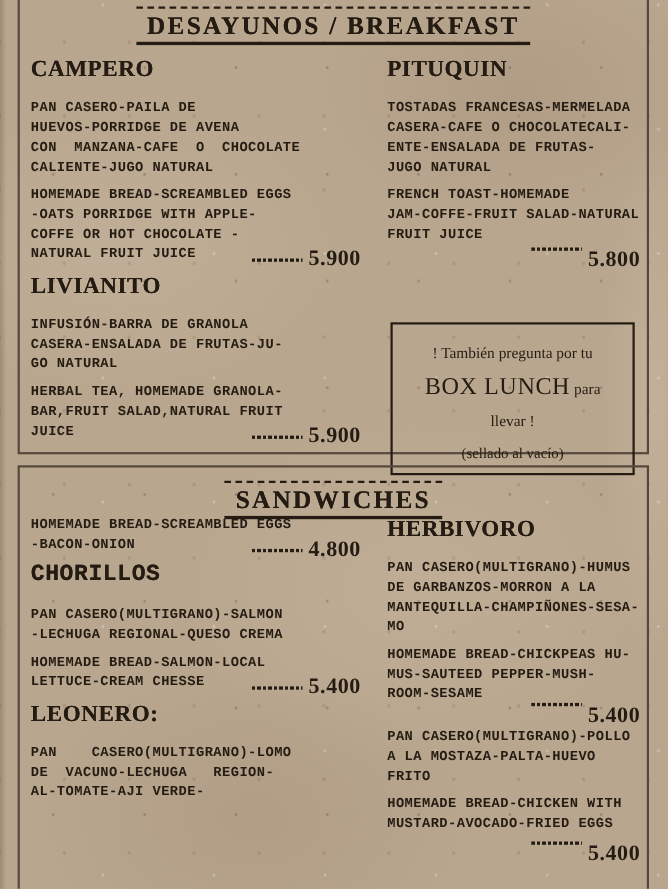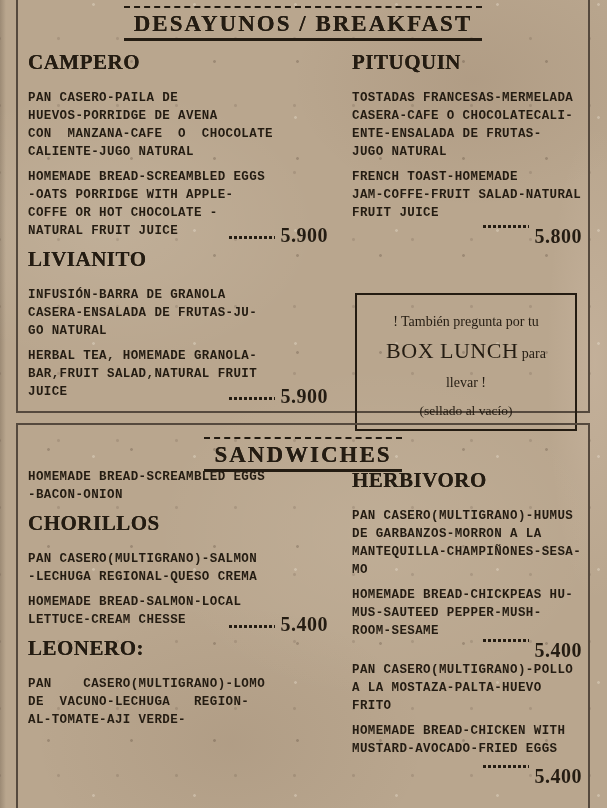--- a/index.html
+++ b/index.html
@@ -56,21 +56,21 @@
   .col-left{left:10px;top:60px;width:300px;}
   .col-right{left:334px;top:60px;width:234px;}
   .box-sandwiches .col-left{top:43px;}
   .box-sandwiches .col-right{top:43px;}
   .item-title{
     margin:0 0 15px;
     font-family:"Liberation Serif","DejaVu Serif",serif;
     font-weight:700;font-size:21px;line-height:24px;letter-spacing:0.5px;
     text-shadow:0 0 0.4px var(--ink);
   }
-  .mt2{margin-top:2px;} .mt6{margin-top:6px;}
+  .mt2{margin-top:2px;font-family:Liberation Mono, monospace;} .mt6{margin-top:6px;}
   .para{
     margin:0 0 7px;white-space:pre-wrap;
     font-weight:700;font-size:12.5px;line-height:18px;letter-spacing:0.4px;
   }
   .en-wrap{position:relative;}
   .price-row{
     font-family:"Liberation Serif","DejaVu Serif",serif;
     font-weight:700;font-size:20px;line-height:22px;letter-spacing:0.5px;
     white-space:nowrap;
   }
@@ -163,20 +163,21 @@
   <section class="menu-box box-sandwiches">
     <div class="section-header">
       <h1 class="stencil">SANDWICHES</h1>
     </div>
 
     <div class="col col-left">
       <article>
         <div class="en-wrap price-inline">
           <p class="para">HOMEMADE BREAD-SCREAMBLED EGGS
 -BACON-ONION</p>
+          <span class="price-row"><span class="leader"></span><span>4.800</span></span>
         </div>
       </article>
 
       <article>
         <h2 class="item-title mt2">CHORILLOS</h2>
         <p class="para">PAN CASERO(MULTIGRANO)-SALMON
 -LECHUGA REGIONAL-QUESO CREMA</p>
         <div class="en-wrap price-inline">
           <p class="para">HOMEMADE BREAD-SALMON-LOCAL
 LETTUCE-CREAM CHESSE</p>

